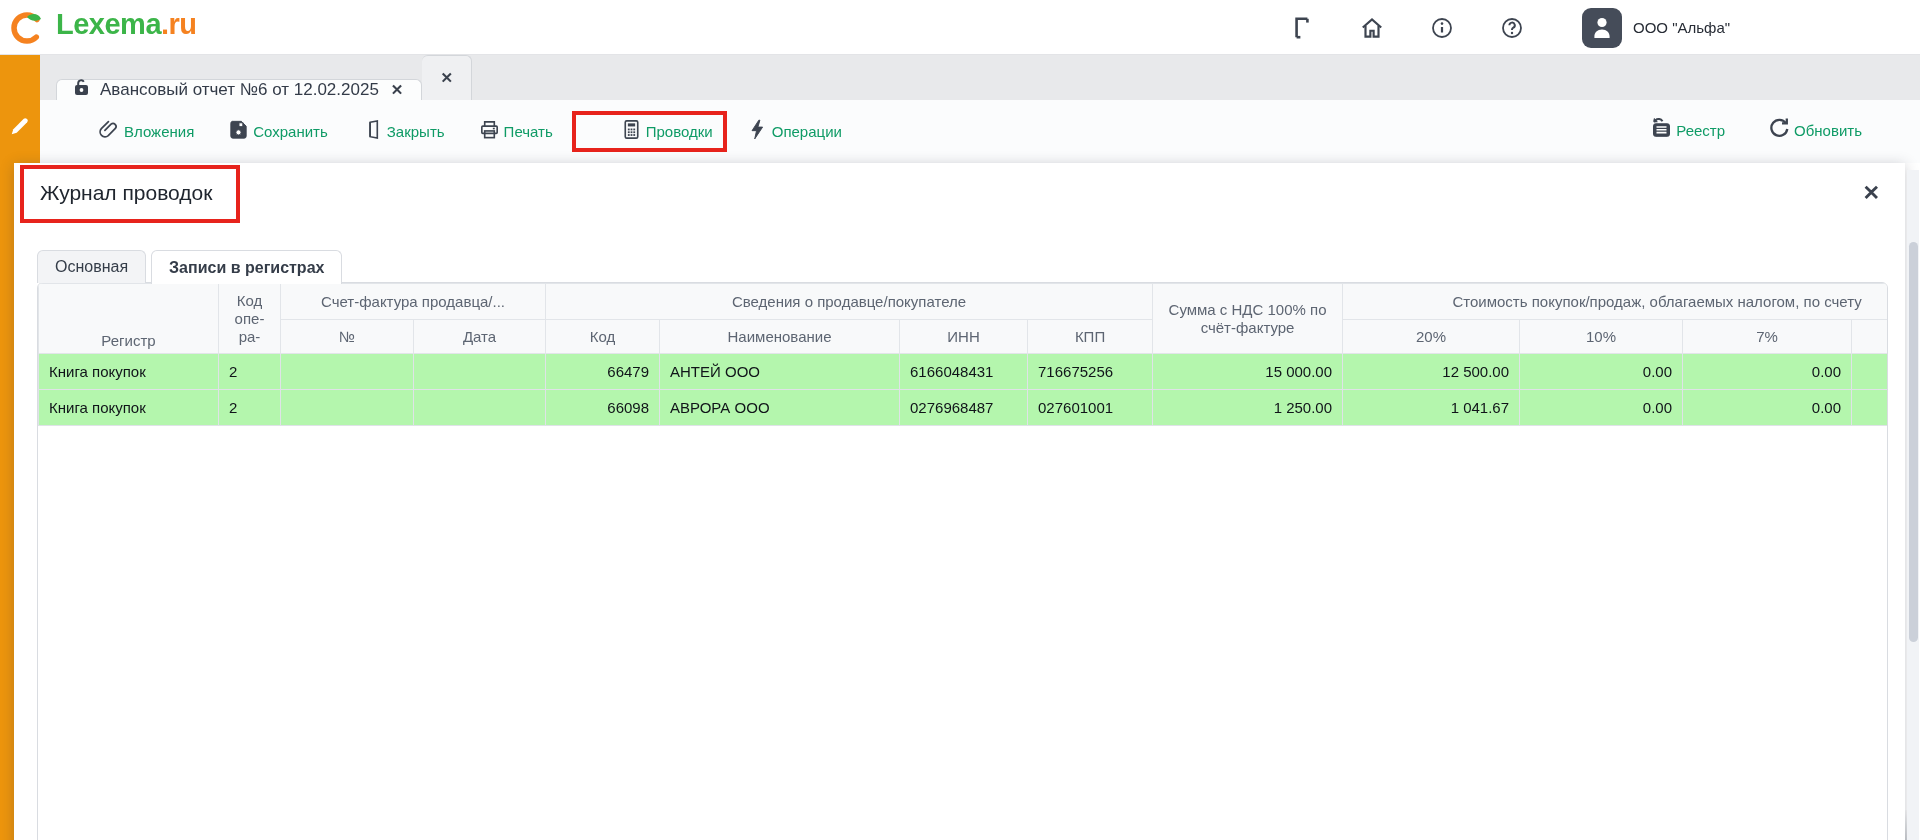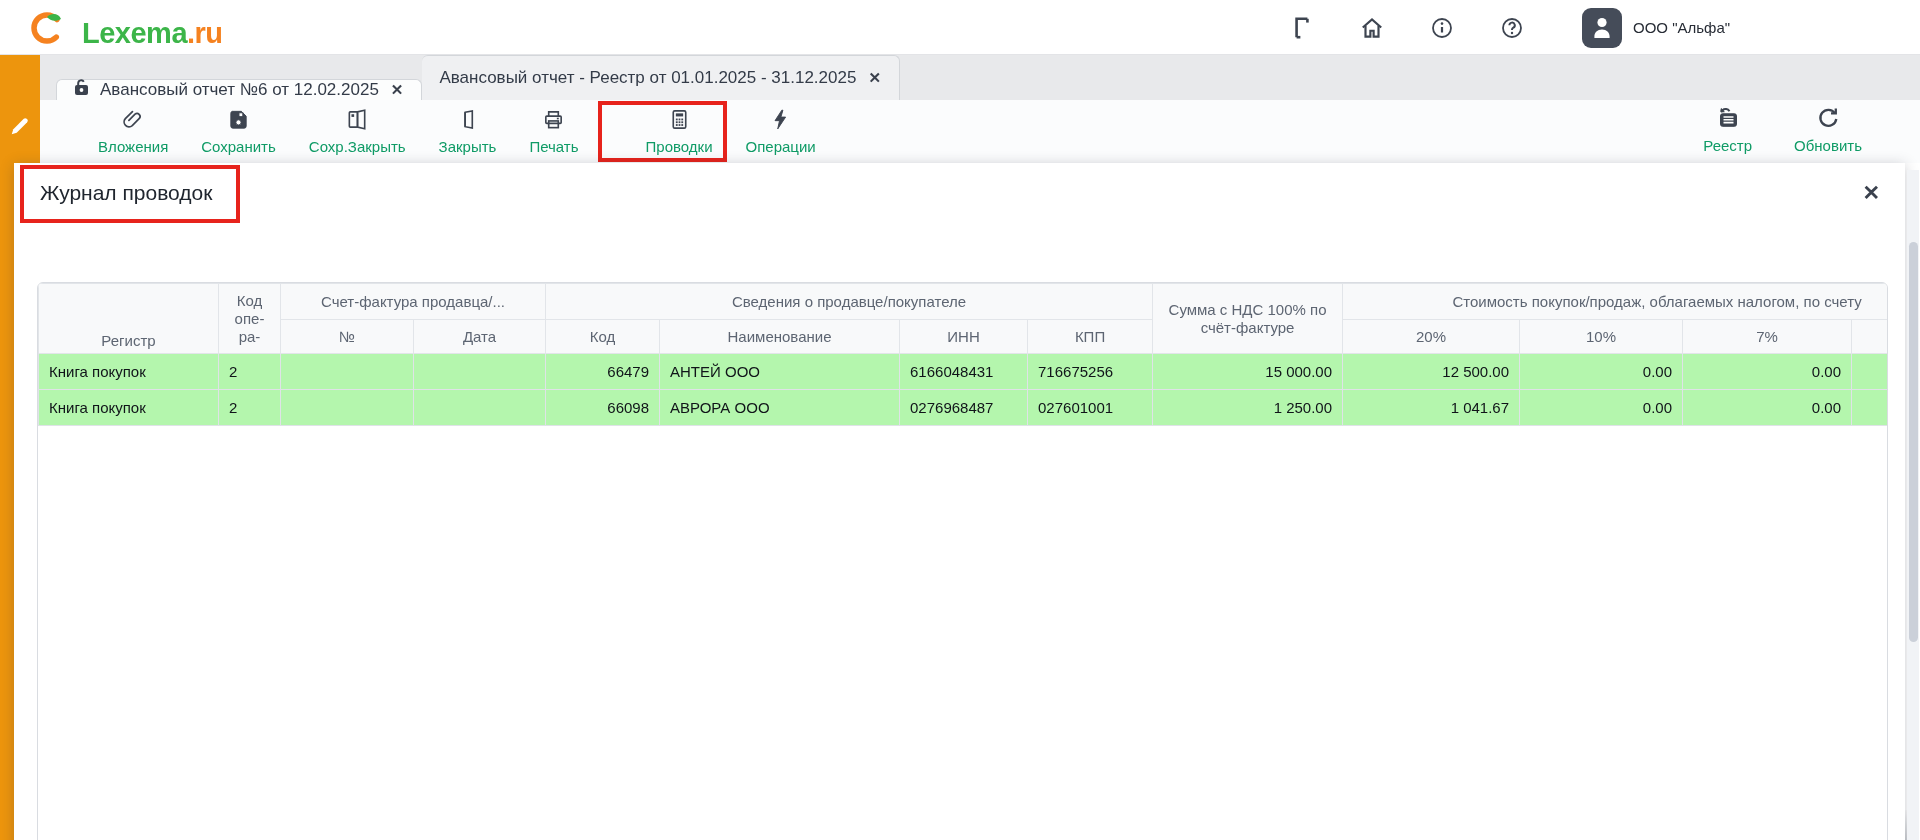--- a/index.html
+++ b/index.html
@@ -3,21 +3,21 @@
 <meta charset="utf-8">
 <style>
   * { box-sizing: border-box; margin: 0; padding: 0; }
   html,body { width:1920px; height:840px; }
   body { position:relative; overflow:hidden; background:#fff;
          font-family:"Liberation Sans", sans-serif; color:#21262f; }
 
   
   .app-header { position:absolute; left:0; top:0; width:1920px; height:55px;
                 background:#fff; border-bottom:1px solid #e3e4e7; z-index:3; }
-  .logo { position:absolute; left:28px; top:8px; display:flex; align-items:flex-end; gap:16px; }
+  .logo { position:absolute; left:8px; top:8px; display:flex; align-items:flex-start; gap:10px; }
   .logo-text { font-size:29px; font-weight:bold; color:#3CB549; letter-spacing:-.5px; }
   .logo-text .ru { color:#F58220; }
   .hdr-right { position:absolute; left:1288px; top:0; height:55px;
                display:flex; align-items:center; }
   .hdr-ic { width:27px; height:27px; display:flex; align-items:center; justify-content:center;
             margin-right:43px; cursor:pointer; }
   .hdr-ic svg { stroke:#3d4450; }
   .avatar { width:40px; height:40px; margin:0 11px 0 14px; cursor:pointer; }
   .company { font-size:15px; color:#272c35; white-space:nowrap; }
 
@@ -32,21 +32,21 @@
   .doc-tab { display:flex; align-items:center; gap:11px; padding:0 17px;
              border:1px solid #d3d6da; border-bottom:none; border-radius:6px 6px 0 0;
              font-size:17px; color:#333b48; cursor:pointer; white-space:nowrap; }
   .doc-tab.active { background:#fcfdfd;margin-top:24px; }
   .doc-tab.inactive { background:#eff0f2; border-left:none; }
   .tab-x { font-size:15px; font-weight:bold; color:#3a414d; padding:0 1px; cursor:pointer; }
 
   
   .toolbar { position:absolute; left:40px; top:100px; right:0; height:63px;
              background:#fbfcfd; display:flex; align-items:center; padding-left:44px; z-index:2; }
-  .tb-btn { display:flex; flex-direction:column; align-items:center; justify-content:center;
+  .tb-btn { display:flex; flex-direction:row; align-items:center; justify-content:center;
             gap:3px; padding:3px 10px; margin-right:5px; border:4px solid transparent;
             cursor:pointer; }
   .tb-btn svg { stroke:#3d4450; }
   .tb-label { font-size:15px; color:#0F9B66; white-space:nowrap; }
   .tb-btn.highlight { border-color:#E7231C;padding-left:44px; }
   .tb-right { position:absolute; right:30px; top:0; height:60px; display:flex; align-items:center; }
   .tb-right .tb-btn { margin-right:14px; }
 
   
   .modal { position:absolute; left:14px; top:163px; width:1891px; height:771px;
@@ -154,21 +154,20 @@
       <svg width="15" height="17" viewBox="0 0 15 17">
         <path d="M4.2 6V4.3a3 3 0 0 1 5.6-1.5" fill="none" stroke="#3b424e" stroke-width="2"></path>
         <rect x="1" y="6" width="13" height="10" rx="2" fill="#3b424e"></rect>
         <circle cx="7.5" cy="11" r="1.9" fill="#fff"></circle>
       </svg>
     </span>
     <span>Авансовый отчет №6 от 12.02.2025</span>
     <span class="tab-x">✕</span>
   </div>
   <div class="doc-tab inactive">
-    <span>Авансовый отчет - Реестр от 01.01.2025 - 31.12.2025</span>
     <span class="tab-x">✕</span>
   </div>
 </div>
 
 <div class="toolbar">
   <div class="tb-btn">
     <span>
       <svg width="23" height="23" viewBox="0 0 24 24" fill="none" stroke-width="1.8" stroke-linecap="round">
         <path d="M7.2 12.8l6.4-6.4a3.2 3.2 0 0 1 4.5 4.5l-7.4 7.4a5.1 5.1 0 0 1-7.2-7.2l7.4-7.4"></path>
       </svg>
@@ -177,30 +176,20 @@
   </div>
   <div class="tb-btn">
     <span>
       <svg width="23" height="23" viewBox="0 0 24 24">
         <path d="M5.5 3.5h9.5L20 8.5V19a2 2 0 0 1-2 2H6a2 2 0 0 1-2-2V5.5a2 2 0 0 1 1.5-2z" fill="#3d4450"></path>
         <rect x="12.5" y="5" width="4" height="4" fill="#fbfcfd"></rect>
         <circle cx="12" cy="15" r="2.7" fill="#fff"></circle>
       </svg>
     </span>
     <span class="tb-label">Сохранить</span>
-  </div>
-  <div class="tb-btn">
-    <span>
-      <svg width="23" height="23" viewBox="0 0 24 24" fill="none" stroke-width="1.7">
-        <rect x="3.5" y="4" width="8.5" height="16" rx="1"></rect>
-        <rect x="5.7" y="6.5" width="2.8" height="2.8" fill="#3d4450" stroke="none"></rect>
-        <path d="M12 4l7.5-1.7v19.4L12 20z"></path>
-      </svg>
-    </span>
-    <span class="tb-label">Сохр.Закрыть</span>
   </div>
   <div class="tb-btn">
     <span>
       <svg width="23" height="23" viewBox="0 0 24 24" fill="none" stroke-width="1.7">
         <path d="M9.5 4.5L17 3v18l-7.5-1.5z"></path>
           <path d="M9.5 4.5v15"></path>
       </svg>
     </span>
     <span class="tb-label">Закрыть</span>
   </div>
@@ -271,20 +260,28 @@
 <div class="page-scrollbar">
   <div class="thumb"></div>
 </div>
 
 <div class="modal">
   <div class="title-box">
     <span class="m-title">Журнал проводок</span>
   </div>
   <span class="m-close">✕</span>
 
+  <div class="m-tabs">
+    <div class="m-tab">
+      <span>Основная</span>
+    </div>
+    <div class="m-tab active">
+      <span>Записи в регистрах</span>
+    </div>
+  </div>
 
   <div class="panel">
     <table class="grid">
       <colgroup>
         <col style="width:180px">
           <col style="width:62px">
           <col style="width:133px">
         <col style="width:132px">
           <col style="width:114px">
           <col style="width:240px">

